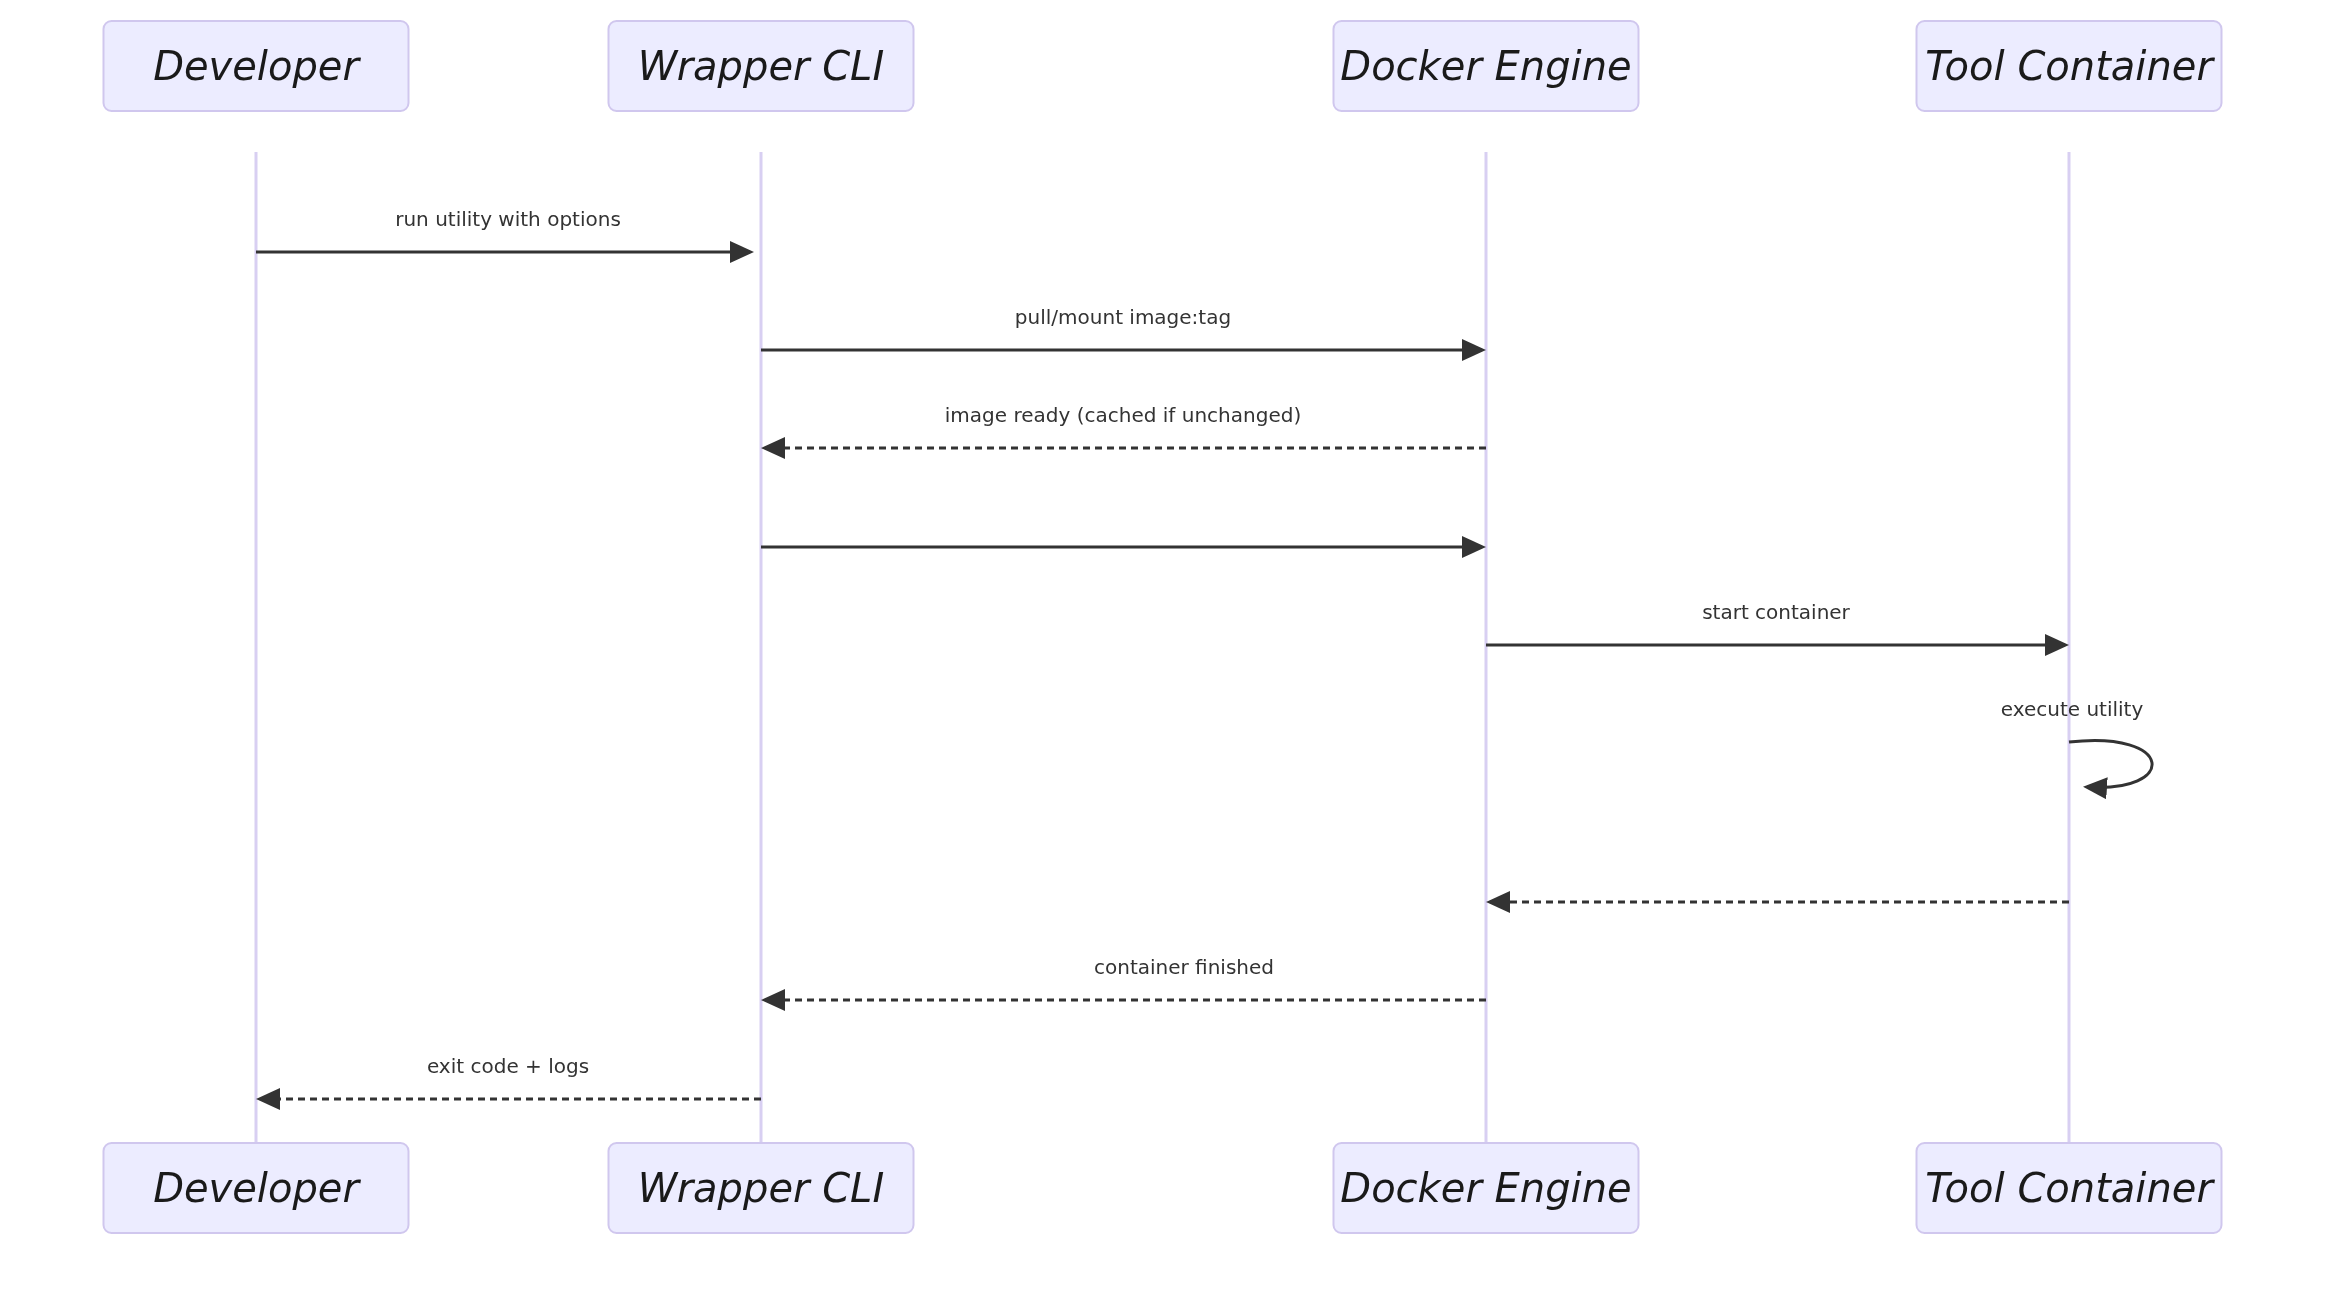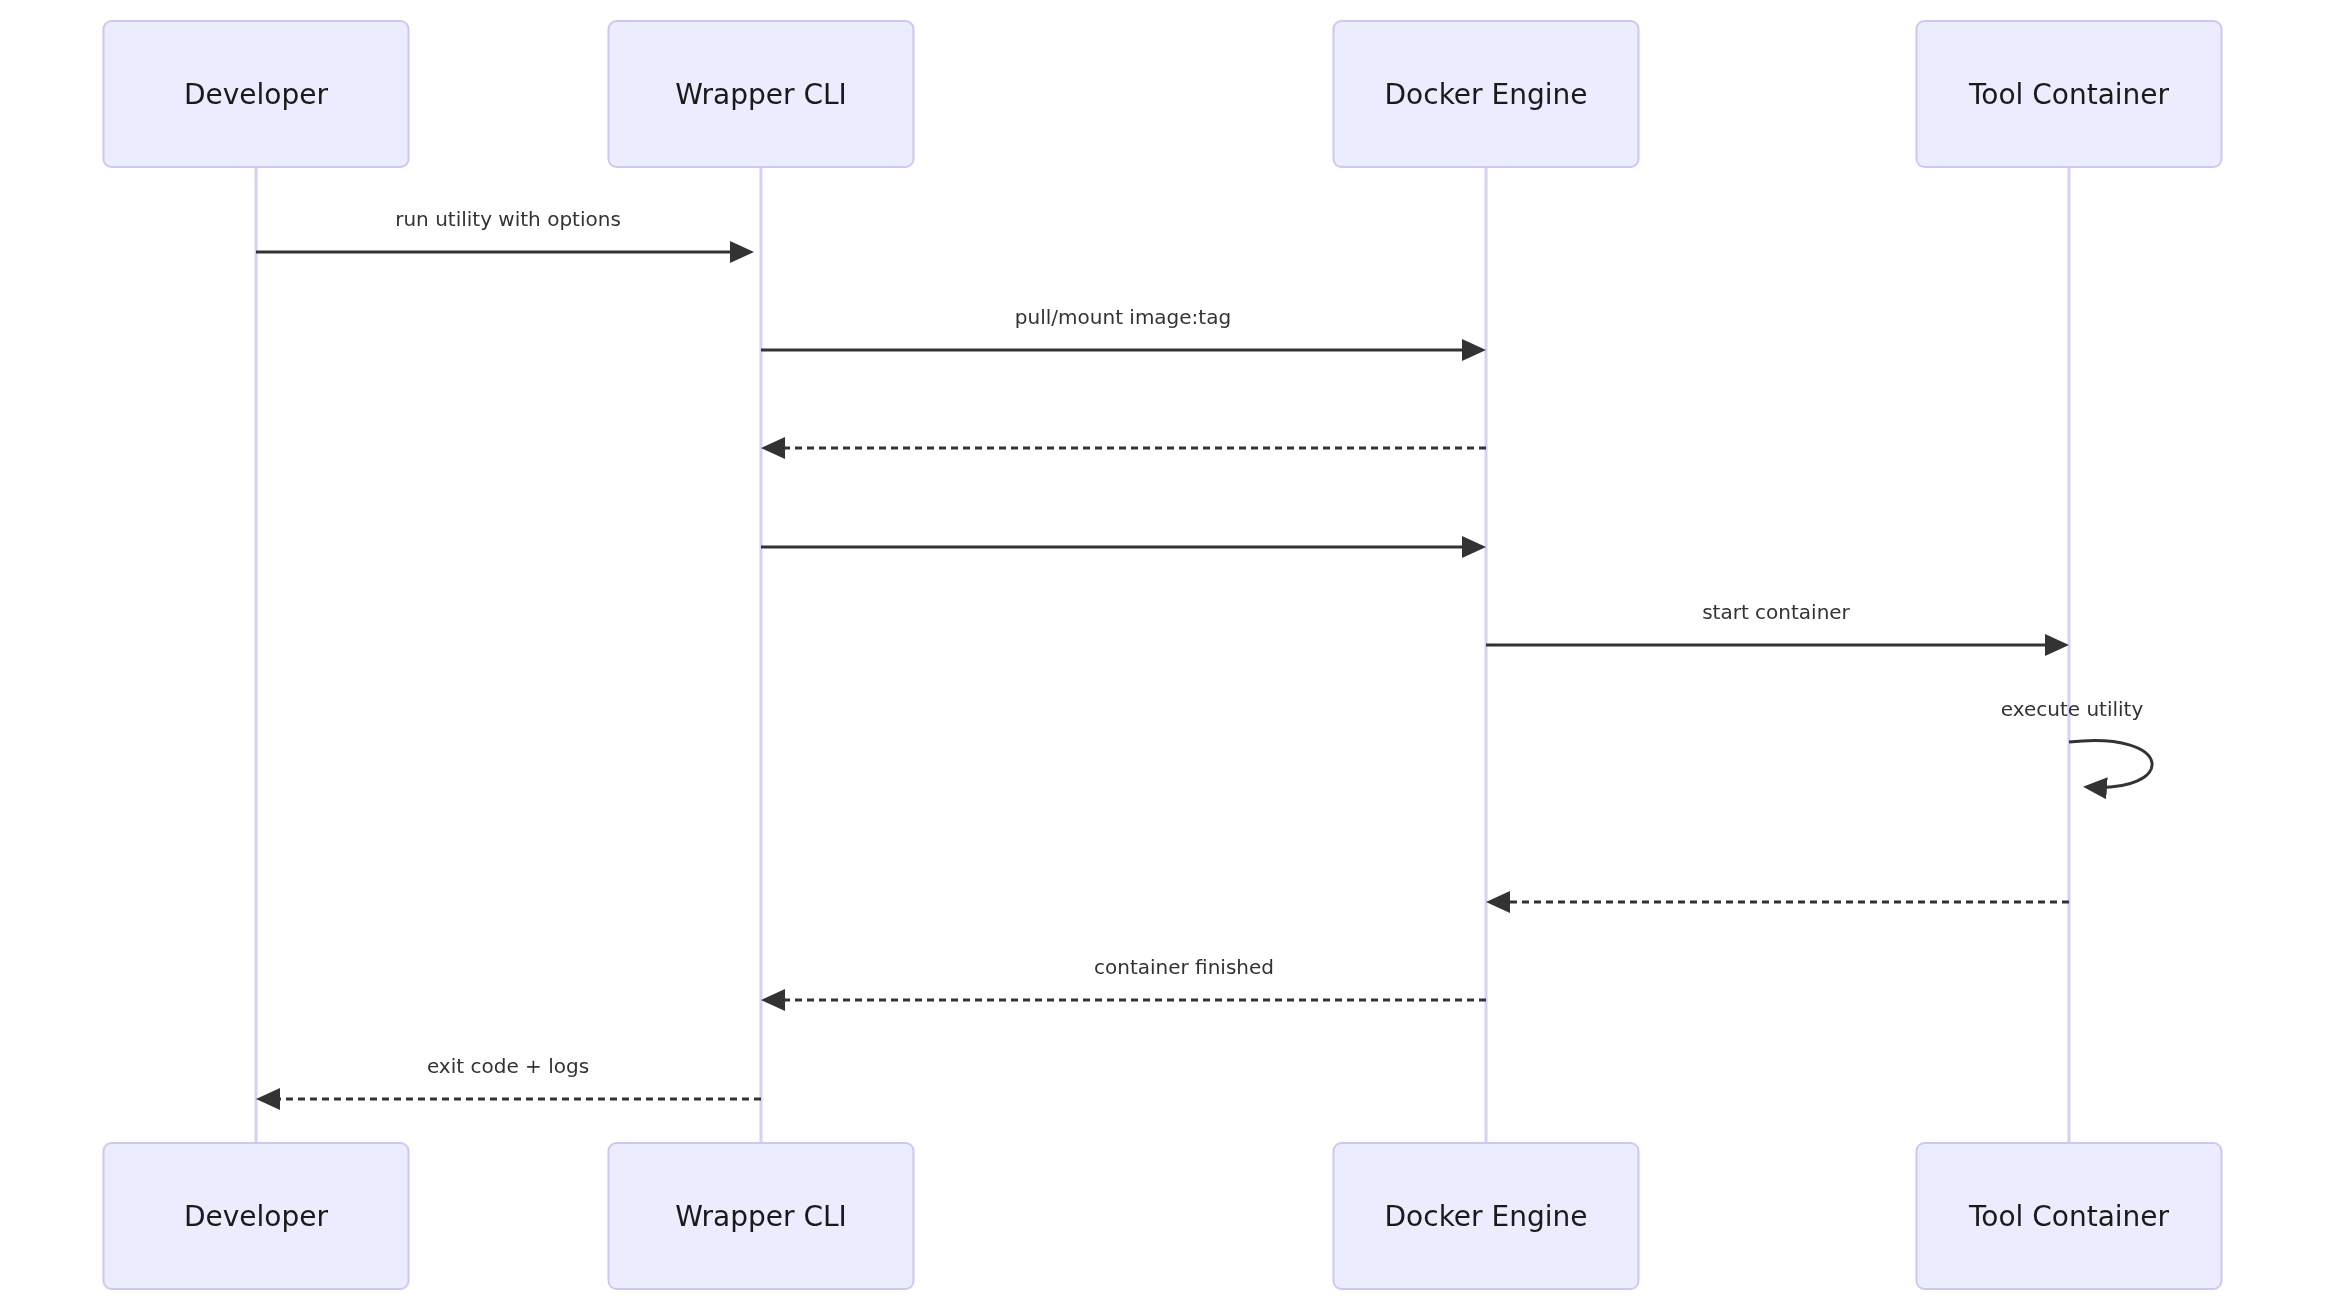--- a/index.html
+++ b/index.html
@@ -20,28 +20,29 @@
     overflow:hidden;
   }
   .lifeline{
     position:absolute;
     width:3px;top:152px;height:990px;
     background:var(--lifeline);
     transform:translateX(-50%);
   }
   .actor-box{
     position:absolute;
-    width:307px;height:148px;
+    width:307px;height:92px;
     background:var(--actor-fill);
     border:2px solid var(--actor-border);
     border-radius:9px;
     box-sizing:border-box;
     display:flex;align-items:center;justify-content:center;
-    font-size:28px;color:var(--actor-text);
+    font-size:40px;color:var(--actor-text);
     transform:translateX(-50%);
+    font-style:italic;
   }
   .actor-box.top{top:20px;}
   .actor-box.bottom{top:1142px;}
   .msg-label{
     position:absolute;
     transform:translateX(-50%);
     font-size:20px;color:var(--msg-text);
     white-space:nowrap;
     line-height:34px;
   }
@@ -71,20 +72,21 @@
     <line class="wire" x1="761" y1="547" x2="1482" y2="547" marker-end="url(#arrow)"></line>
     <line class="wire" x1="1486" y1="645" x2="2065" y2="645" marker-end="url(#arrow)"></line>
     <path class="wire" d="M 2069 742 C 2175 730, 2178 793, 2087 787" marker-end="url(#arrow)"></path>
     <line class="wire dashed" x1="2069" y1="902" x2="1490" y2="902" marker-end="url(#arrow)"></line>
     <line class="wire dashed" x1="1486" y1="1000" x2="765" y2="1000" marker-end="url(#arrow)"></line>
     <line class="wire dashed" x1="761" y1="1099" x2="260" y2="1099" marker-end="url(#arrow)"></line>
   </svg>
 
   <div class="msg-label" style="left:508px;  top:202px">run utility with options</div>
   <div class="msg-label" style="left:1123px; top:300px">pull/mount image:tag</div>
+  <div class="msg-label" style="left:1123px; top:398px">image ready (cached if unchanged)</div>
   <div class="msg-label" style="left:1776px; top:595px">start container</div>
   <div class="msg-label" style="left:2072px; top:692px">execute utility</div>
   <div class="msg-label" style="left:1184px; top:950px">container finished</div>
   <div class="msg-label" style="left:508px;  top:1049px">exit code + logs</div>
 
   <div class="actor-box top" style="left:256px">
       <span>Developer</span>
     </div>
   <div class="actor-box top" style="left:761px">
       <span>Wrapper CLI</span>

